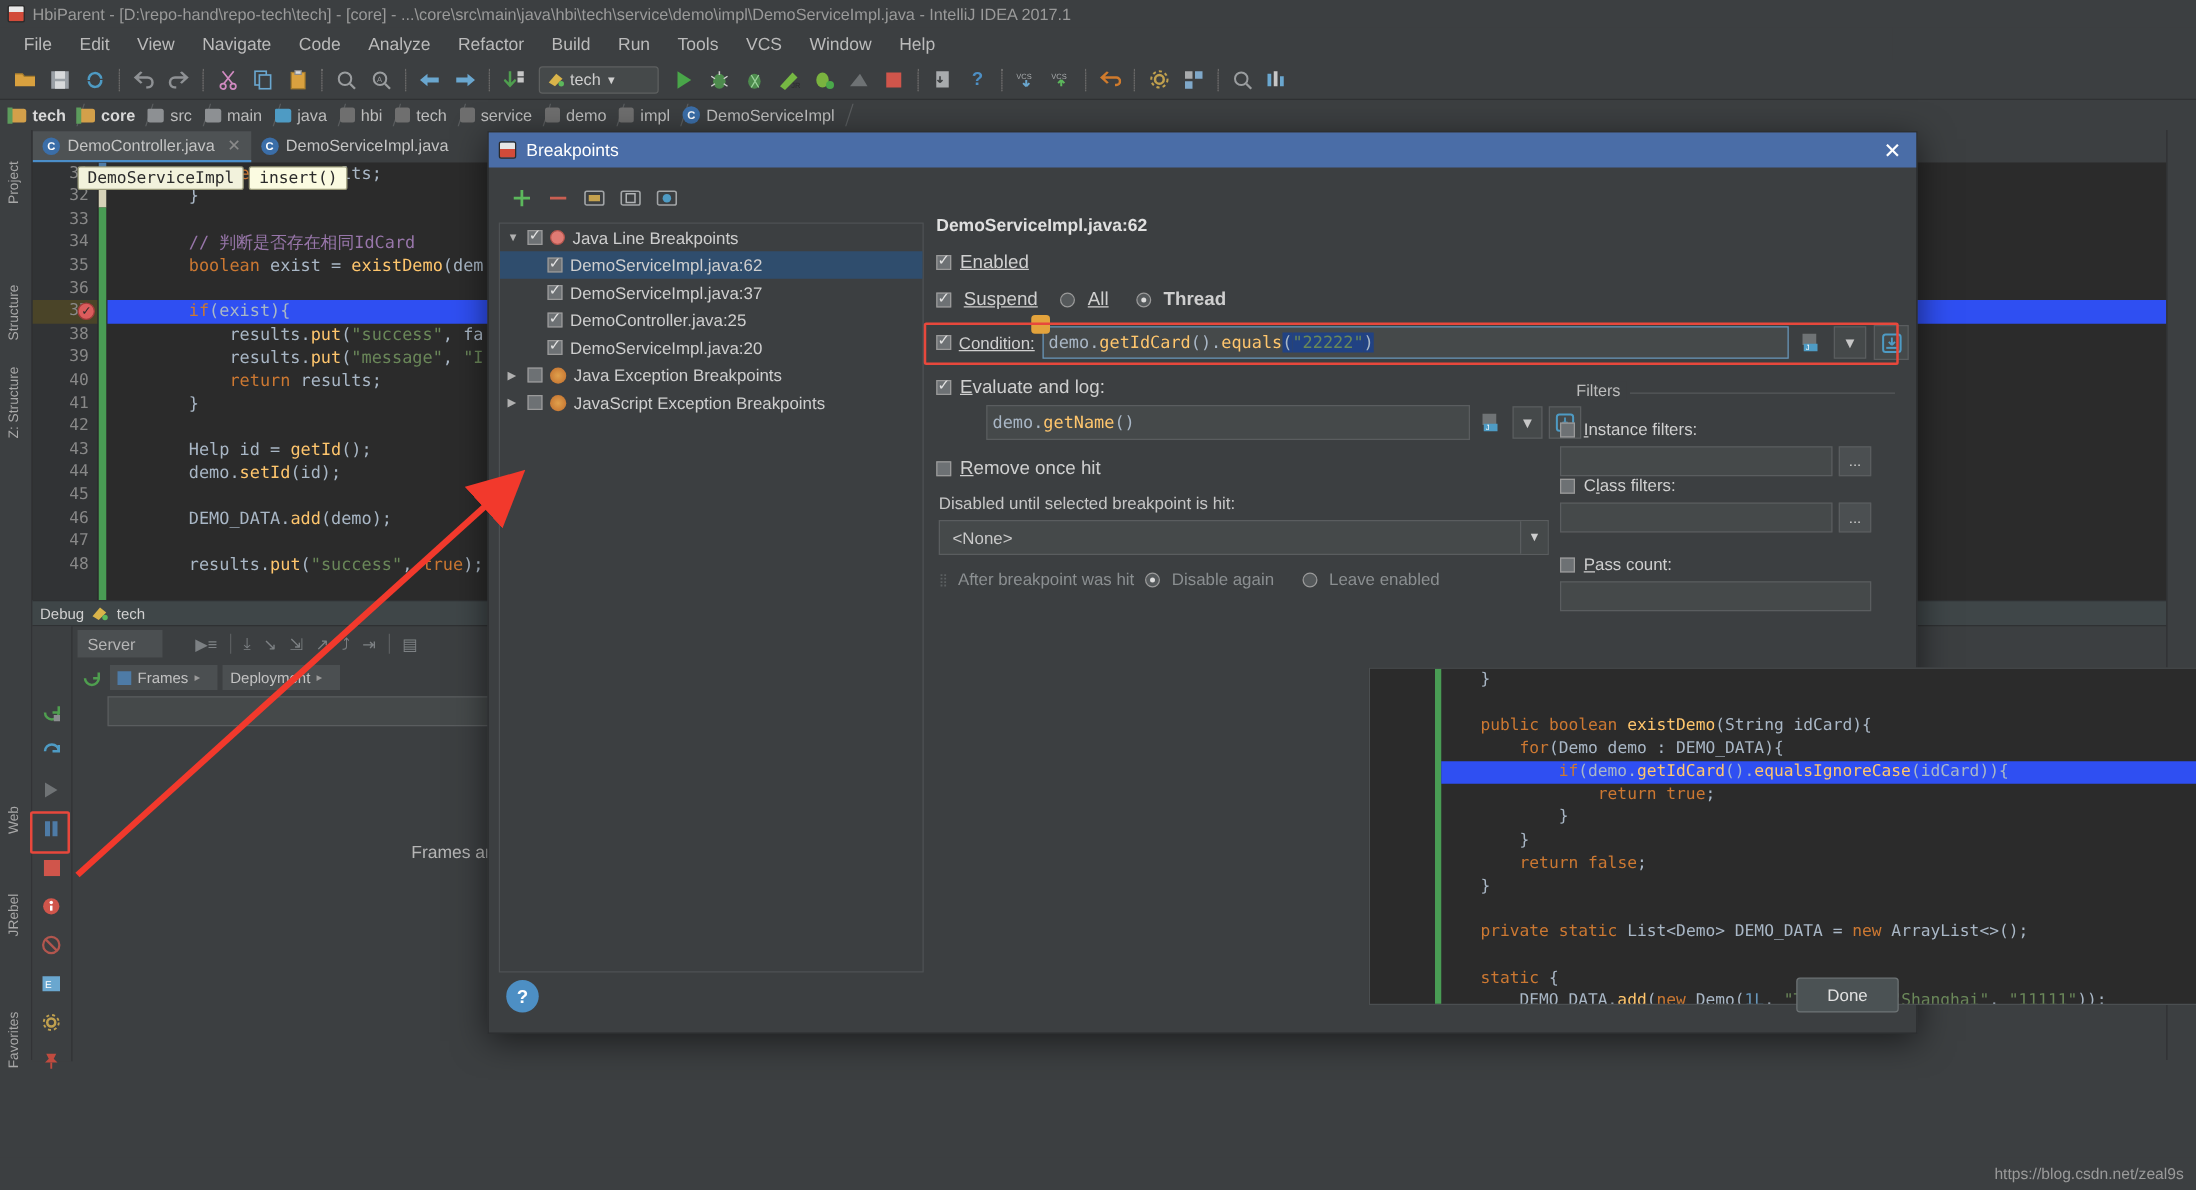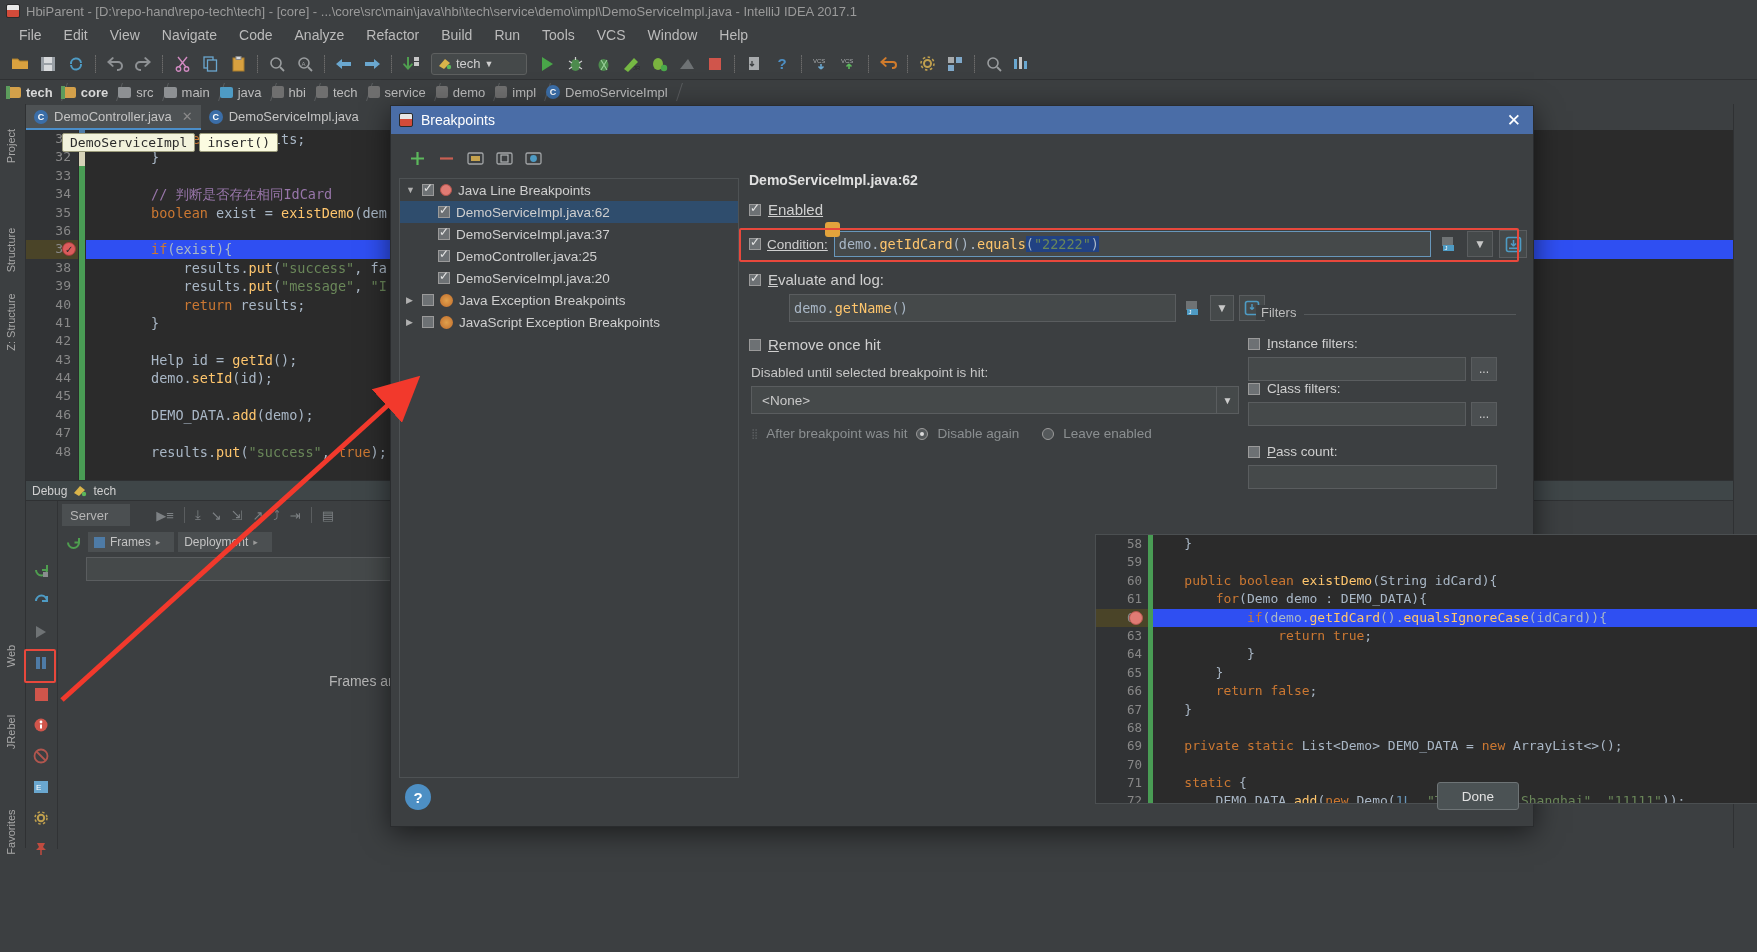--- a/index.html
+++ b/index.html
@@ -810,20 +810,23 @@
     </div>
 
     <div class="dbg-content"></div>
     <div class="frames-empty">Frames are not available</div>
   </div>
 
   <div class="hl-box" style="left:24px;top:649px;width:32px;height:34px;"></div>
 
   <div class="rightstrip"></div>
 
+  <div class="statusbar">
+    <span>https://blog.csdn.net/zeal9s</span>
+  </div>
 
   <div class="dialog">
     <div class="dlg-title">
       <span class="dlg-icon"></span>
       <span>Breakpoints</span>
       <span class="dlg-close">✕</span>
     </div>
 
     <div class="dlg-body">
 
@@ -896,20 +899,28 @@
         </div>
 
       <div class="detail">
         <div class="det-title">DemoServiceImpl.java:62</div>
 
         <div class="orow">
           <span class="chk on"></span>
           <span class="ul">Enabled</span>
         </div>
 
+        <div class="orow" style="gap:10px">
+          <span class="chk on"></span>
+          <span style="margin-right:8px"><span class="ul">Suspend</span></span>
+          <span class="rad"></span>
+          <span class="ul" style="margin-right:12px">All</span>
+          <span class="rad on"></span>
+          <span style="font-weight:bold">Thread</span>
+        </div>
 
         <div style="position:relative;margin:12px 0 0 0;">
           <div class="hl-box" style="left:-4px;top:-2px;width:780px;height:34px;"></div>
           <div style="display:flex;align-items:center;gap:6px;padding-left:6px;">
             <span class="chk on"></span>
             <span style="font-size:13.5px;color:#cfcfcf"><span class="ul">Condition:</span></span>
             <div class="field" style="flex:1;position:relative;">
               <div style="position:absolute;left:-10px;top:-10px;width:15px;height:15px;border-radius:3px;background:#e3a33c"></div>
               <span id="cond-tokens"><span>demo</span><span>.</span><span class="fn">getIdCard</span><span>()</span><span>.</span><span class="fn">equals</span><span style="background: rgb(33, 66, 131);">(</span><span class="str" style="background: rgb(33, 66, 131);">"22222"</span><span style="background: rgb(33, 66, 131);">)</span></span>
             </div>
@@ -1003,37 +1014,20 @@
           <div style="display:flex;align-items:center;gap:7px;margin-top:18px;font-size:13.5px;color:#cfcfcf">
             <span class="chk"></span>
             <span><span class="ul">P</span>ass count:</span>
           </div>
           <div style="margin-top:6px;">
             <div class="sm-field" style="width:249px"></div>
           </div>
         </div>
 
         <div class="preview">
-          <div class="pv-gutter" id="pv-gutter">
-              <div class="pv-line">58</div>
-              <div class="pv-line">59</div>
-              <div class="pv-line">60</div>
-              <div class="pv-line">61</div>
-              <div class="pv-line" style="background: rgb(74, 68, 40);">62<span class="pv-bp"></span></div>
-              <div class="pv-line">63</div>
-              <div class="pv-line">64</div>
-              <div class="pv-line">65</div>
-              <div class="pv-line">66</div>
-              <div class="pv-line">67</div>
-              <div class="pv-line">68</div>
-              <div class="pv-line">69</div>
-              <div class="pv-line">70</div>
-              <div class="pv-line">71</div>
-              <div class="pv-line">72</div>
-            </div>
           <div class="pv-mark"></div>
           <div class="pv-code" id="pv-code">
               <div class="pvc">    }</div>
               <div class="pvc">&nbsp;</div>
               <div class="pvc">    <span class="kw">public</span> <span class="kw">boolean</span> <span class="fn">existDemo</span>(<span class="typ">String</span> idCard){</div>
               <div class="pvc">        <span class="kw">for</span>(<span class="typ">Demo</span> demo : DEMO_DATA){</div>
               <div class="pvc hl">            <span class="kw">if</span>(demo.<span class="fn">getIdCard</span>().<span class="fn">equalsIgnoreCase</span>(idCard)){</div>
               <div class="pvc">                <span class="kw">return</span> <span class="kw">true</span>;</div>
               <div class="pvc">            }</div>
               <div class="pvc">        }</div>

